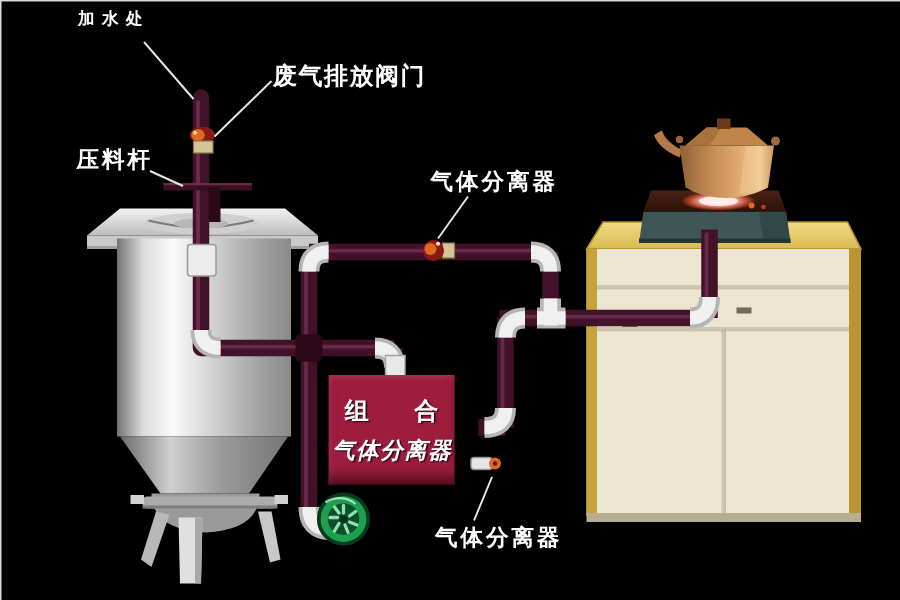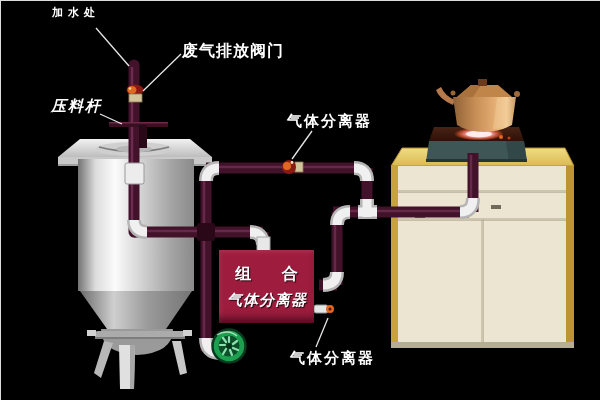--- a/index.html
+++ b/index.html
@@ -9,25 +9,25 @@
     font-family:"Liberation Sans",sans-serif;
   }
   #scene{position:absolute;left:0;top:0;}
   .lbl{
     position:absolute;color:var(--label-text,#fff);font-weight:bold;
     font-size:15px;letter-spacing:2px;white-space:nowrap;
     text-shadow:1px 1px 1px #000,0 0 2px #000;
   }
   .lbl-water{left:51px;top:4px;font-size:11px;letter-spacing:5px;}
   .lbl-wastegas{left:181px;top:40px;font-size:16px;letter-spacing:1px;}
-  .lbl-rod{left:50px;top:96px;font-style:italic;}
+  .lbl-rod{left:50px;top:96px;}
   .lbl-air{left:286px;top:111px;}
   .lbl-sewage{left:289px;top:348px;}
   #separator-box{
-    position:absolute;left:218px;top:249px;width:95px;height:73px;
+    position:absolute;left:218px;top:249px;width:84px;height:73px;
     background:var(--separator-box,#9e1d3f);
     box-shadow:inset 0 -9px 10px -5px rgba(40,0,15,.75), inset 2px 2px 6px -2px rgba(255,180,190,.25);
     display:flex;flex-direction:column;align-items:center;justify-content:center;
     gap:6px;
   }
   #separator-box .line1{
     color:var(--label-text,#fff);font-weight:bold;font-size:16px;
     letter-spacing:13px;margin-right:-13px;text-shadow:1px 1px 1px rgba(0,0,0,.8);
   }
   #separator-box .line2{

